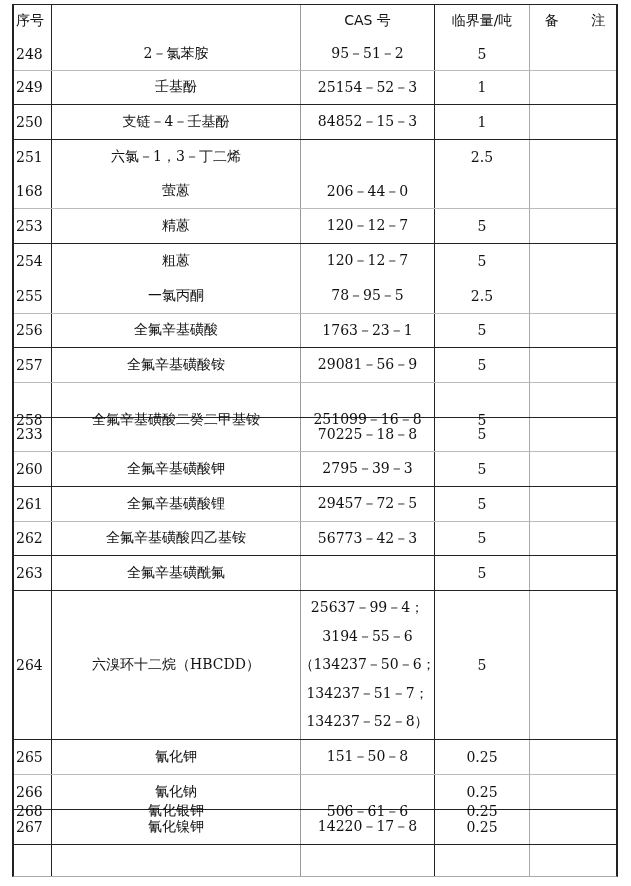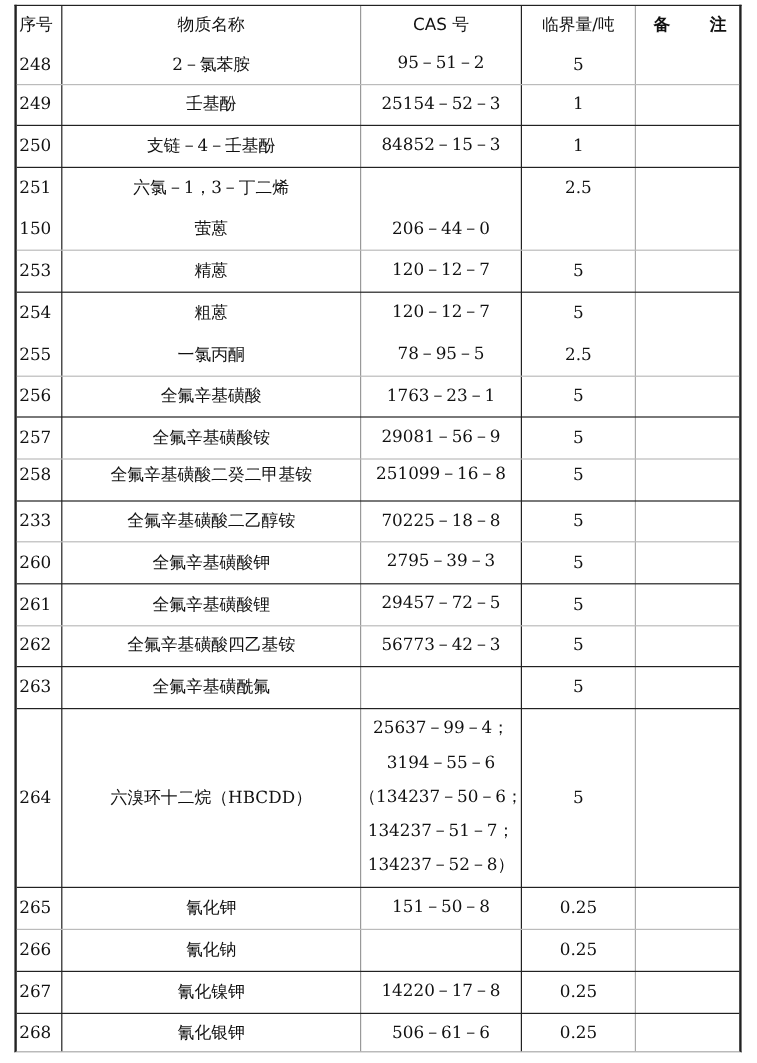--- a/index.html
+++ b/index.html
@@ -16,21 +16,21 @@
   .hline { position: absolute; left: 0; right: 0; height: 0; }
   .dark { border-top: 1px solid #222; }
   .light { border-top: 1px solid #bbb; }
   .row { position: absolute; left: 0; right: 0; display: flex; align-items: center; }
   .cell { position: absolute; top: 0; bottom: 0; display: flex; align-items: center; justify-content: center;
           font-size: 14px; white-space: nowrap; }
   .c-no { left: 0; width: 37px; justify-content: flex-start; padding-left: 2px; box-sizing: border-box; text-align: center; }
   .c-name { left: 38px; width: 248px; }
   .c-cas { left: 287px; width: 133px; flex-direction: column; }
   .c-qty { left: 421px; width: 94px; }
-  .c-note { left: 516px; width: 88px; font-weight: bold; }
+  .c-note { left: 516px; width: 88px; }
   .cas-line { line-height: 28.5px; }
   .hdr .cell { font-family: "DejaVu Sans", "Liberation Sans", sans-serif; font-size: 14px; }
   .note-hdr { letter-spacing: 14px; padding-left: 8px; }
 </style>
 </head>
 <body>
 
 <div class="tbl">
 
   <div class="vline v1"></div>
@@ -52,21 +52,20 @@
   <div class="hline light" style="top:516px"></div>
   <div class="hline dark" style="top:550px"></div>
   <div class="hline dark" style="top:585px"></div>
   <div class="hline dark" style="top:734px"></div>
   <div class="hline light" style="top:769px"></div>
   <div class="hline dark" style="top:804px"></div>
   <div class="hline dark" style="top:839px"></div>
 
   <div class="row hdr" style="top:0;height:32px">
     <div class="cell c-no">序号</div>
-    <div class="cell c-name">物质名称</div>
     <div class="cell c-qty">临界量/吨</div>
     <div class="cell c-cas">CAS 号</div>
     <div class="cell c-note note-hdr">备  注</div>
   </div>
 
   <div class="row" style="top:32px;height:33px">
     <div class="cell c-no">248</div>
     <div class="cell c-name">2－氯苯胺</div>
     <div class="cell c-cas">
         <span class="cas-line">95－51－2</span>
@@ -92,21 +91,21 @@
     <div class="cell c-qty">1</div>
     <div class="cell c-note"></div>
   </div>
   <div class="row" style="top:134px;height:35px">
     <div class="cell c-no">251</div>
     <div class="cell c-name">六氯－1，3－丁二烯</div>
     <div class="cell c-qty">2.5</div>
     <div class="cell c-note"></div>
   </div>
   <div class="row" style="top:169px;height:34px">
-    <div class="cell c-no">150</div>
+    <div class="cell c-no">168</div>
     <div class="cell c-name">萤蒽</div>
     <div class="cell c-cas">
         <span class="cas-line">206－44－0</span>
       </div>
     <div class="cell c-note"></div>
   </div>
   <div class="row" style="top:203px;height:35px">
     <div class="cell c-no">253</div>
     <div class="cell c-name">精蒽</div>
     <div class="cell c-cas">
@@ -144,32 +143,31 @@
   </div>
   <div class="row" style="top:342px;height:35px">
     <div class="cell c-no">257</div>
     <div class="cell c-name">全氟辛基磺酸铵</div>
     <div class="cell c-cas">
         <span class="cas-line">29081－56－9</span>
       </div>
     <div class="cell c-qty">5</div>
     <div class="cell c-note"></div>
   </div>
-  <div class="row" style="top:373px;height:35px">
+  <div class="row" style="top:397px;height:35px">
     <div class="cell c-no">258</div>
     <div class="cell c-name">全氟辛基磺酸二癸二甲基铵</div>
     <div class="cell c-cas">
         <span class="cas-line">251099－16－8</span>
       </div>
     <div class="cell c-qty">5</div>
     <div class="cell c-note"></div>
   </div>
   <div class="row" style="top:412px;height:34px">
     <div class="cell c-no">233</div>
-    <div class="cell c-name">全氟辛基磺酸二乙醇铵</div>
     <div class="cell c-cas">
         <span class="cas-line">70225－18－8</span>
       </div>
     <div class="cell c-qty">5</div>
     <div class="cell c-note"></div>
   </div>
   <div class="row" style="top:446px;height:35px">
     <div class="cell c-no">260</div>
     <div class="cell c-name">全氟辛基磺酸钾</div>
     <div class="cell c-cas">
@@ -232,21 +230,21 @@
   </div>
   <div class="row" style="top:804px;height:35px">
     <div class="cell c-no">267</div>
     <div class="cell c-name">氰化镍钾</div>
     <div class="cell c-cas">
         <span class="cas-line">14220－17－8</span>
       </div>
     <div class="cell c-qty">0.25</div>
     <div class="cell c-note"></div>
   </div>
-  <div class="row" style="top:839px;height:34px">
+  <div class="row" style="top:789px;height:34px">
     <div class="cell c-no">268</div>
     <div class="cell c-name">氰化银钾</div>
     <div class="cell c-cas">
         <span class="cas-line">506－61－6</span>
       </div>
     <div class="cell c-qty">0.25</div>
     <div class="cell c-note"></div>
   </div>
 </div>
 

